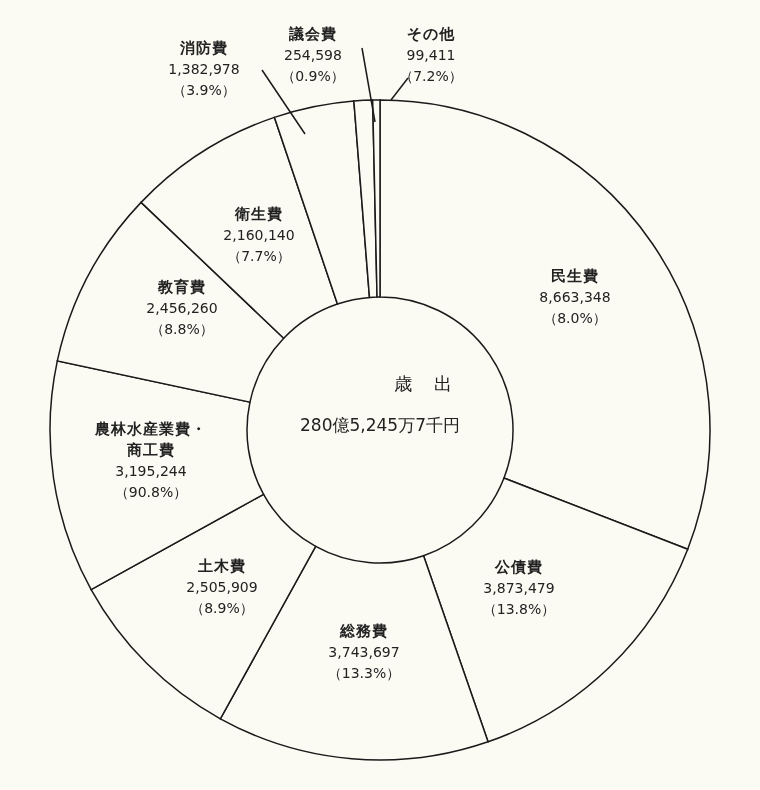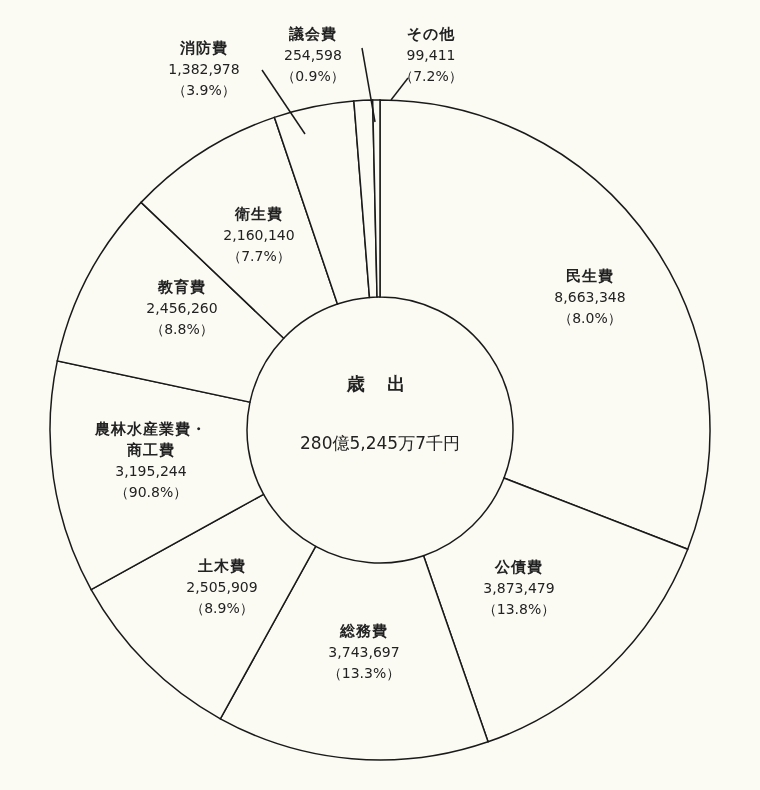--- a/index.html
+++ b/index.html
@@ -1,22 +1,22 @@
 <!DOCTYPE html>
 <html><head>
 <meta charset="utf-8">
 <style>
   html,body{margin:0;padding:0;}
   body{width:760px;height:790px;background:#fbfaf3;position:relative;overflow:hidden;font-family:"DejaVu Sans","Liberation Sans",sans-serif;color:#222;}
   #chart{position:absolute;left:0;top:0;}
   .lbl{position:absolute;text-align:center;font-size:14px;line-height:21px;transform:translateX(-50%);white-space:nowrap;}
   .lbl .name{font-size:15px;font-weight:bold;letter-spacing:1px;}
   .center{position:absolute;left:380px;top:372px;transform:translateX(-50%);text-align:center;white-space:nowrap;}
-  .center .t{font-size:18px;font-weight:bold;letter-spacing:8px;}
-  .center .v{font-size:17px;margin-top:36px;}
+  .center .t{font-size:18px;font-weight:normal;letter-spacing:8px;text-align:right;}
+  .center .v{font-size:17px;margin-top:18px;}
 </style>
 </head>
 <body>
 
 <svg id="chart" width="760" height="790">
   <g id="slices">
       <path d="M380,100 A330,330 0 0 1 687.7134534002985,549.2158990926222 L504.01784637042334,478.04761993732956 A133,133 0 0 0 380,297 Z" fill="#fbfaf3" stroke="#1a1a1a" stroke-width="1.5"></path>
       <path d="M687.7134534002985,549.2158990926222 A330,330 0 0 1 488.05613481017787,741.8074273167409 L423.54989675682924,555.6678419185653 A133,133 0 0 0 504.01784637042334,478.04761993732956 Z" fill="#fbfaf3" stroke="#1a1a1a" stroke-width="1.5"></path>
       <path d="M488.05613481017787,741.8074273167409 A330,330 0 0 1 220.36757874052626,718.820861578311 L315.66329688633334,546.4035593633799 A133,133 0 0 0 423.54989675682924,555.6678419185653 Z" fill="#fbfaf3" stroke="#1a1a1a" stroke-width="1.5"></path>
       <path d="M220.36757874052626,718.820861578311 A330,330 0 0 1 91.12960560960738,589.5427693276604 L263.5764774123569,494.30057066842073 A133,133 0 0 0 315.66329688633334,546.4035593633799 Z" fill="#fbfaf3" stroke="#1a1a1a" stroke-width="1.5"></path>
@@ -32,21 +32,21 @@
     <line x1="362" y1="48" x2="375" y2="122"></line>
     <line x1="408" y1="78" x2="391" y2="100"></line>
   </g>
 </svg>
 
 <div class="center">
   <div class="t">歳 出</div>
   <div class="v">280億5,245万7千円</div>
 </div>
 
-<div class="lbl" style="left:590px;top:266px">
+<div class="lbl" style="left:575px;top:266px">
   <div class="name">民生費</div>
   <div>8,663,348</div>
   <div>（8.0%）</div>
 </div>
 <div class="lbl" style="left:519px;top:557px">
   <div class="name">公債費</div>
   <div>3,873,479</div>
   <div>（13.8%）</div>
 </div>
 <div class="lbl" style="left:364px;top:621px">

